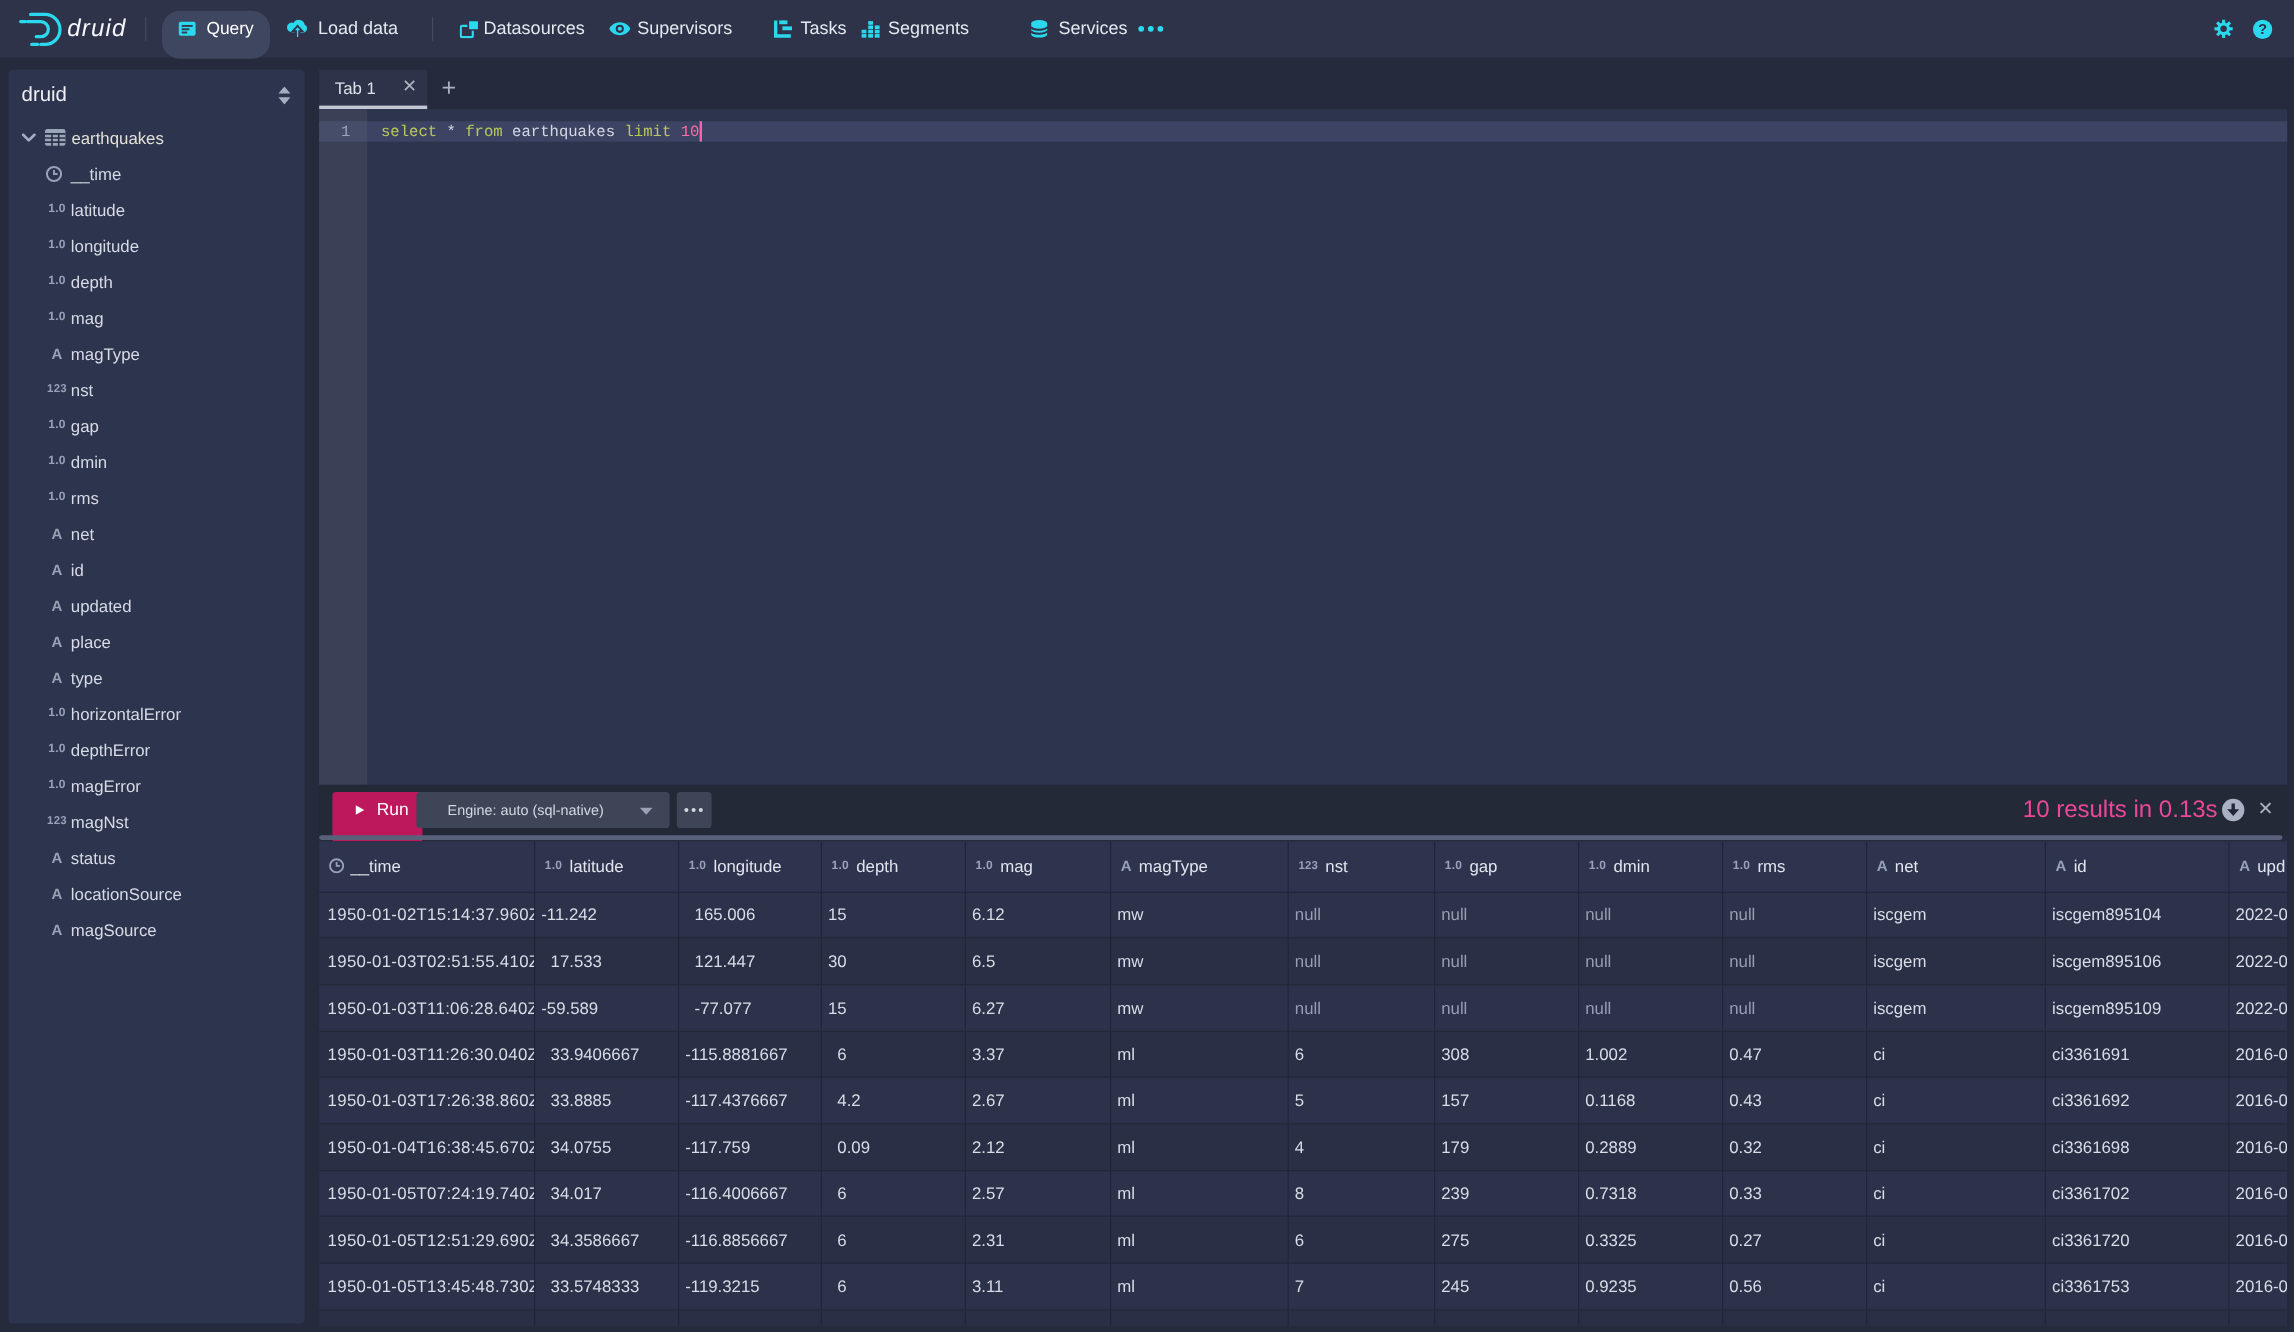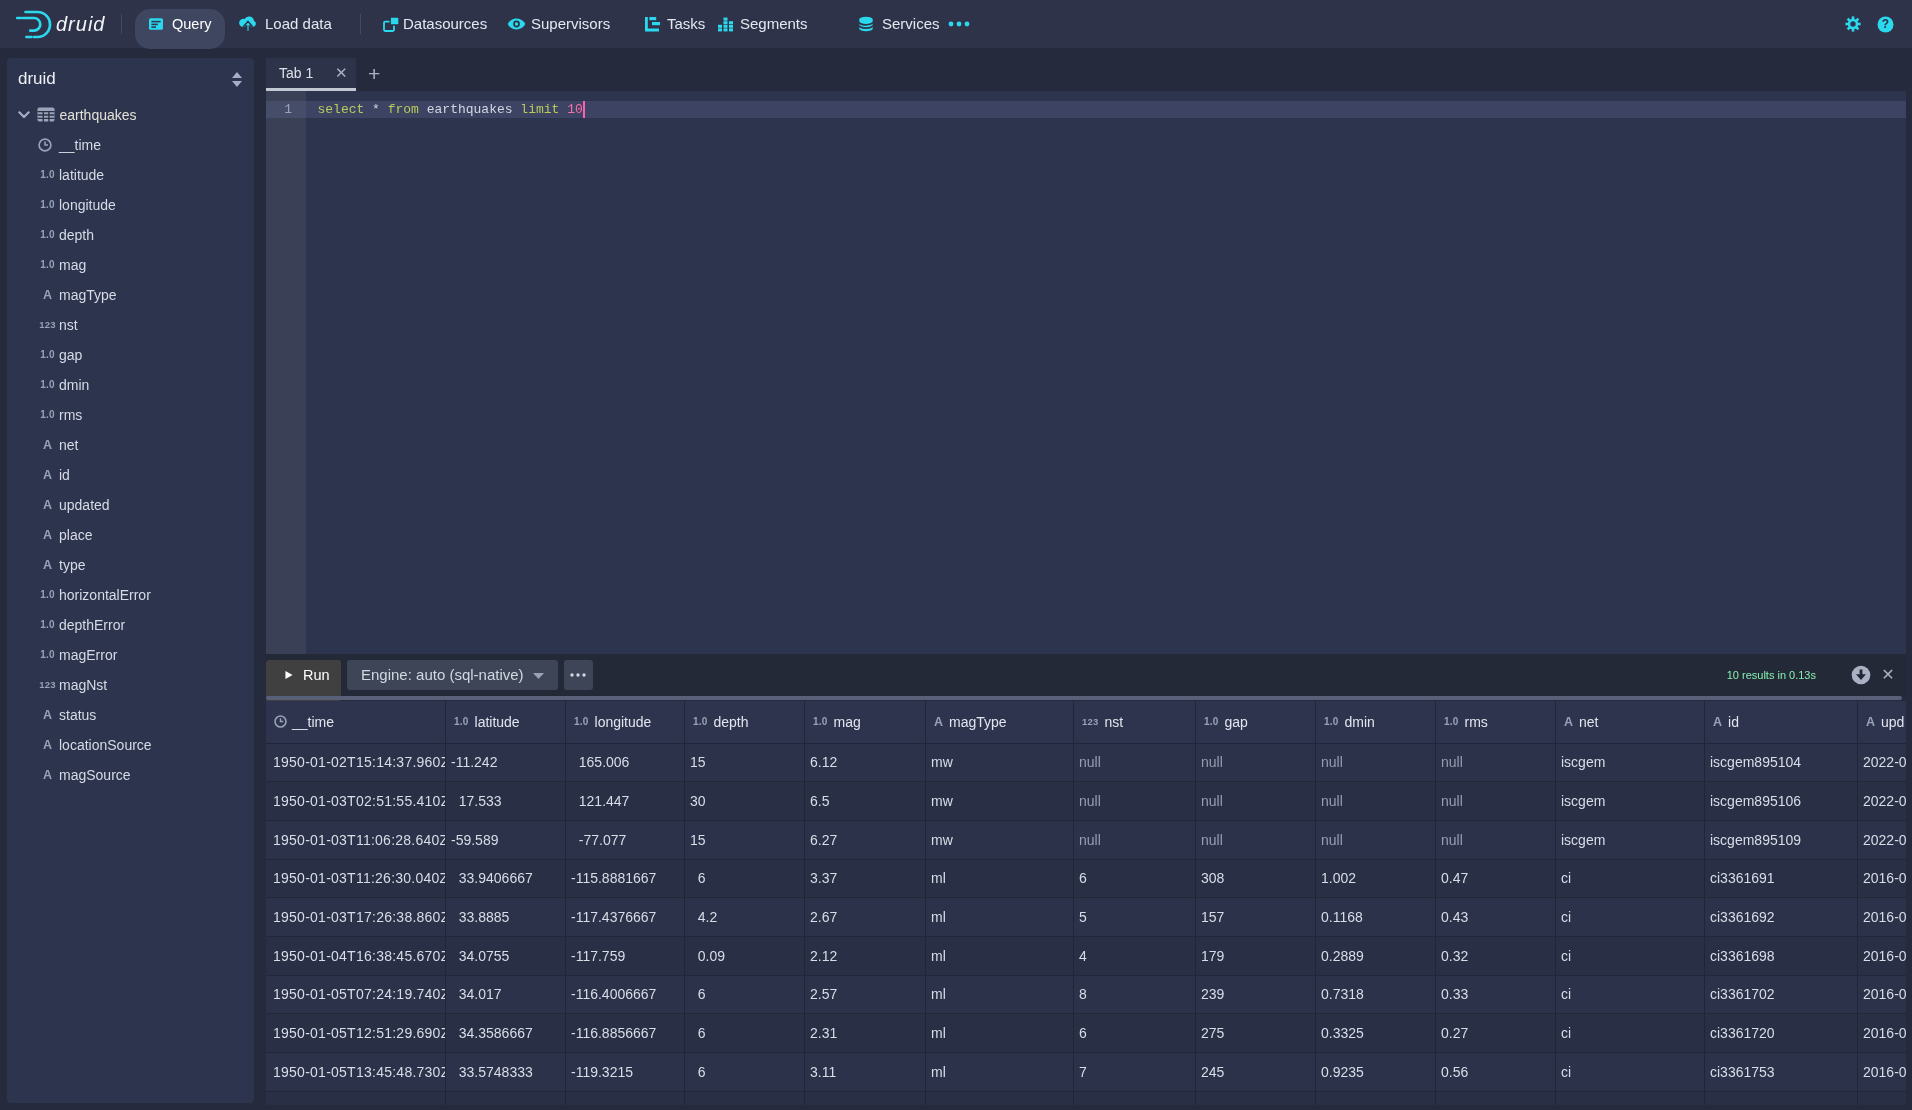--- a/index.html
+++ b/index.html
@@ -33,26 +33,26 @@
 #ed{position:absolute;left:266px;top:91px;width:1640px;height:563px;background:#2d344e;font-family:"Liberation Mono",monospace}
 #ed .gut{position:absolute;left:0;top:0;width:40px;height:563px;background:#3a4157}
 #ed .aline{position:absolute;left:0;top:10px;width:1640px;height:17px;background:#3d4463}
 #ed .aling{position:absolute;left:0;top:10px;width:40px;height:17px;background:#464d69}
 #ed .lno{position:absolute;left:0;top:10px;width:26px;height:17px;line-height:17px;text-align:right;font-size:13px;color:#9ba3b8}
 #ed .code{position:absolute;left:51.5px;top:10px;height:17px;line-height:17px;font-size:13px;white-space:pre}
 #ed .caret{position:absolute;left:316.9px;top:10px;width:2px;height:17px;background:#ff5fb2}
 .kw{color:#b9c95c}.pl{color:#d2d7e2}.num{color:#f76fa5}
 
 #run{position:absolute;left:266px;top:654px;width:1640px;height:42px;background:#242938}
-#runbtn{position:absolute;left:0px;top:6px;width:75px;height:42px;background:#404040;border-radius:3px}
+#runbtn{position:absolute;left:11px;top:6px;width:75px;height:42px;background:#be185d;border-radius:3px}
 #runbtn span{position:absolute;left:37px;top:0;line-height:30px;font-size:14.5px;color:#fff}
 #engbtn{position:absolute;left:81px;top:6px;width:211px;height:30px;background:#3d4557;border-radius:3px}
-#engbtn span{position:absolute;left:14px;top:0;line-height:30px;font-size:15px;color:#d2d8e2;white-space:nowrap}
+#engbtn span{position:absolute;left:26px;top:0;line-height:30px;font-size:12px;color:#d2d8e2;white-space:nowrap}
 #morebtn{position:absolute;left:298px;top:6px;width:29px;height:30px;background:#3d4557;border-radius:3px}
-#run .res{position:absolute;right:90px;top:0;line-height:42px;font-size:11px;color:#86efac;white-space:nowrap}
+#run .res{position:absolute;right:58px;top:0;line-height:42px;font-size:20px;color:#ec4899;white-space:nowrap}
 #run .xx{position:absolute;left:1612px;top:0;width:20px;line-height:42px;font-size:16px;color:#a9b1c2;text-align:center}
 
 #hsc{position:absolute;left:266px;top:696px;width:1636px;height:4px;background:#59607a;border-radius:2px}
 
 #tbl{position:absolute;left:266px;top:701px;width:1640px;height:404px;background:#292f45;overflow:hidden}
 .th{display:flex;height:42.5px;background:#2e344e}
 .tr{display:flex;height:38.7px}
 .odd{background:#2c3249}
 .even{background:#292f45}
 .c{flex:none;box-sizing:border-box;border-right:1px solid #20263a;border-bottom:1px solid #222839;padding-left:5px;display:flex;align-items:center;font-size:14px;color:#d9dde8;overflow:hidden;white-space:nowrap}

